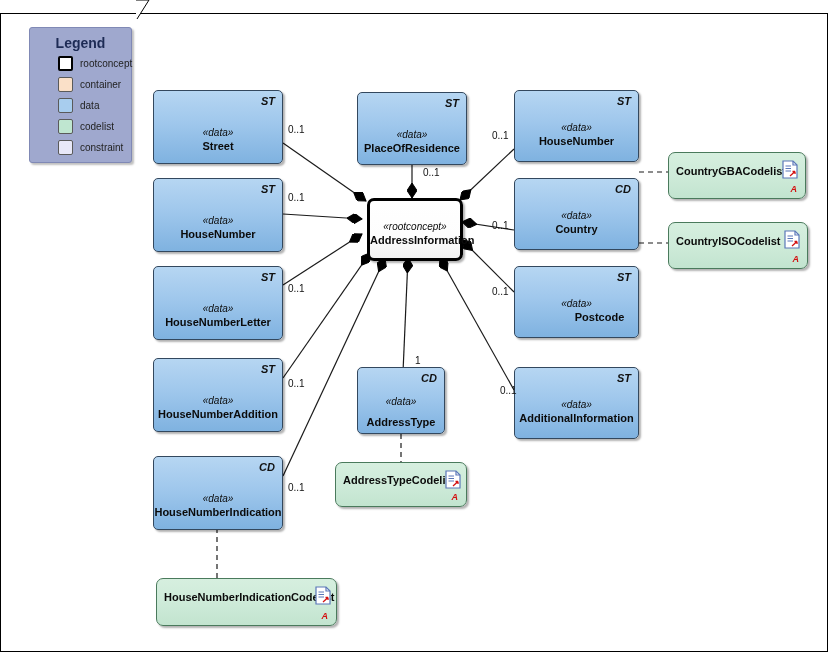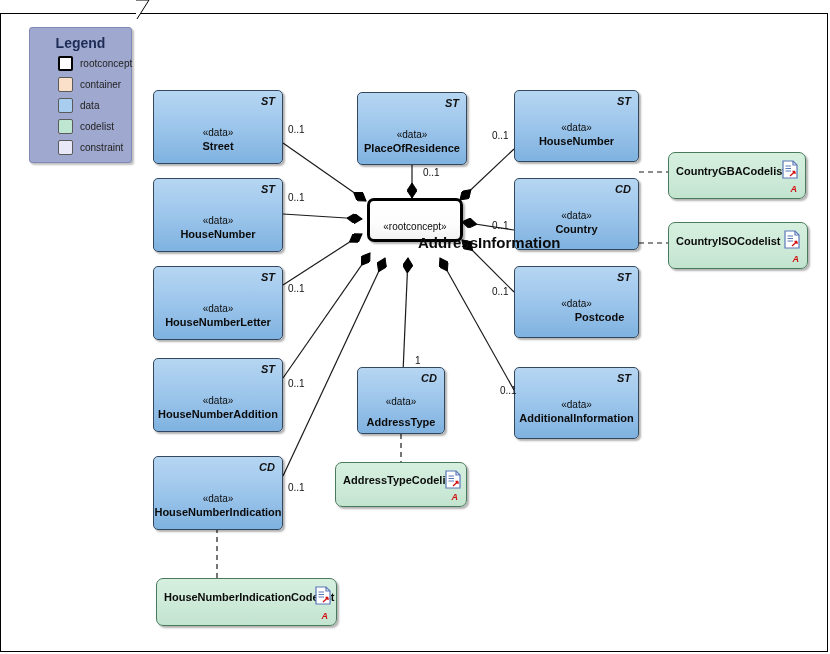--- a/index.html
+++ b/index.html
@@ -139,33 +139,34 @@
     border: 1px solid #4a7a5c;
     border-radius: 7px;
     box-shadow: 2px 2px 2px rgba(0,0,0,0.30);
   }
   .node-stereo {
     position: absolute;
     left: 0; right: 0;
     text-align: center;
     font-size: 10px;
     color: #0b0b0b;
+    font-style: italic;
   }
   .node-name {
     position: absolute;
     left: 0; right: 0;
     text-align: center;
     font-size: 11px;
     font-weight: bold;
     color: #0b0b0b;
   }
   .node.data .node-stereo { top: 36px; }
   .node.data .node-name   { top: 49px; }
   .node.root  .node-stereo { top: 20px; }
-  .node.root  .node-name   { top: 33px; font-size: 15px; padding-left: 48px; }
+  .node.root  .node-name   { top: 33px; font-size: 11px; }
   .corner-tag {
     position: absolute;
     top: 4px;
     right: 7px;
     font-size: 11px;
     font-style: italic;
     font-weight: bold;
     color: #111;
   }
   
@@ -307,21 +308,21 @@
     <span class="node-stereo">«data»</span>
     <span class="node-name">HouseNumberIndication</span>
   </div>
 
   <div class="node data" style="left:357px; top:92px; width:110px; height:73px;">
     <span class="corner-tag">ST</span>
     <span class="node-stereo">«data»</span>
     <span class="node-name">PlaceOfResidence</span>
   </div>
 
-  <div class="node root" style="left:367px; top:198px; width:96px; height:44px;">
+  <div class="node root" style="left:367px; top:198px; width:96px; height:63px;">
     <span class="node-stereo">«rootconcept»</span>
     <span class="node-name">AddressInformation</span>
   </div>
 
   <div class="node data" style="left:357px; top:367px; width:88px; height:67px;">
     <span class="corner-tag">CD</span>
     <span class="node-stereo" style="top:28px;">«data»</span>
     <span class="node-name" style="top:48px;">AddressType</span>
   </div>
 

